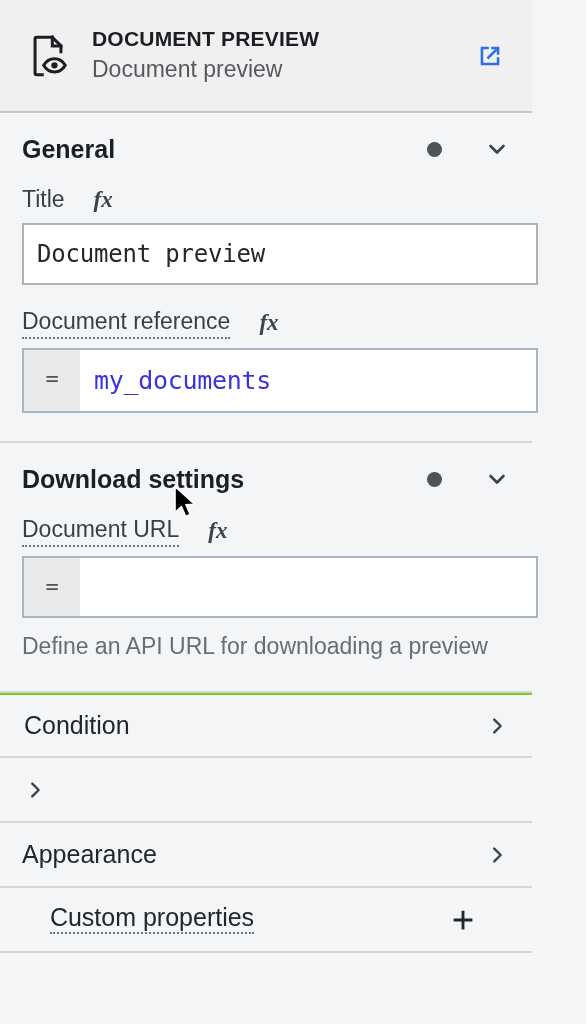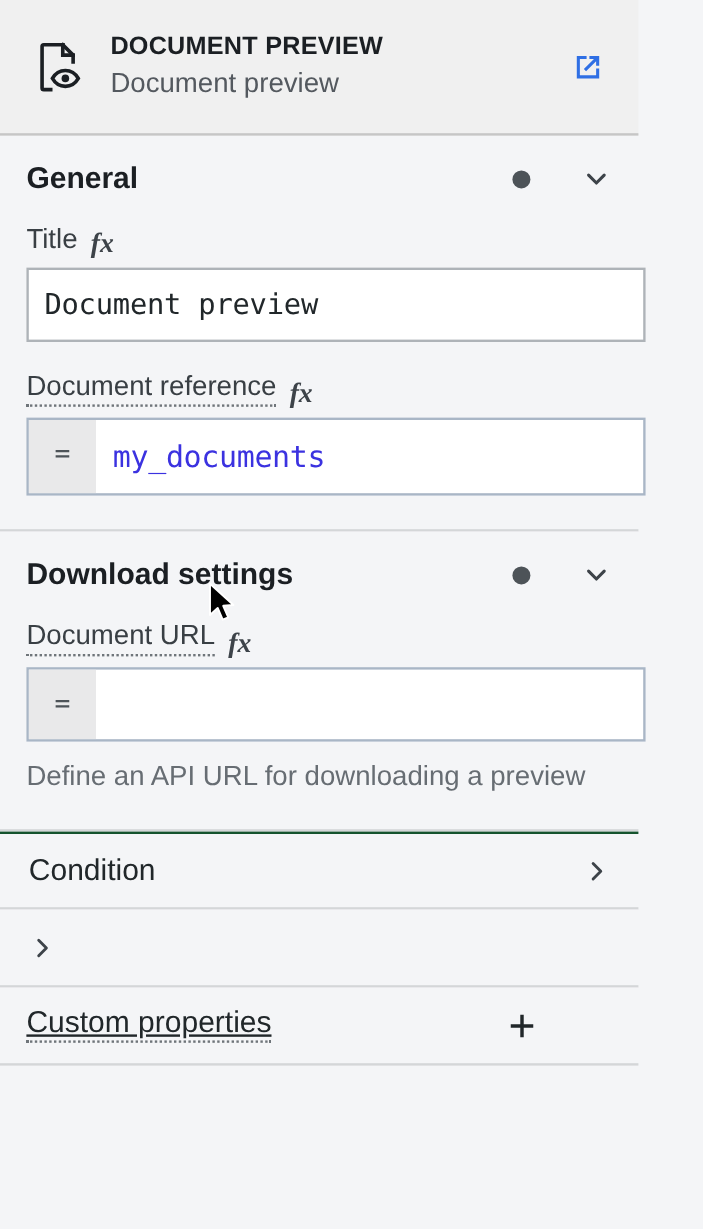--- a/index.html
+++ b/index.html
@@ -117,22 +117,22 @@
     flex: 0 0 auto;
     cursor: pointer;
   }
 
   .section-body { padding-bottom: 22px; }
 
   
   .field { margin-bottom: 6px; }
   .field-label-row {
     display: flex;
-    align-items: flex-end;
-    gap: 11px;
+    align-items: center;
+    gap: 29px;
     margin-bottom: 9px;
   }
   .field-label {
     font-size: 23px;
     color: #393f44;
     line-height: 1.25;
   }
   .field-label.dotted {
     border-bottom: 2px dotted #6f757a;
     padding-bottom: 1px;
@@ -226,21 +226,21 @@
     padding-bottom: 2px;
   }
   .row-chev {
     width: 26px;
     height: 26px;
     display: flex;
     align-items: center;
     justify-content: center;
     flex: 0 0 auto;
   }
-  .row.custom-props { justify-content: flex-start; text-decoration: underline; }
+  .row.custom-props { justify-content: center; }
   .row .plus-btn {
     margin-left: 190px;
     width: 38px;
     height: 38px;
     display: flex;
     align-items: center;
     justify-content: center;
     cursor: pointer;
     flex: 0 0 auto;
   }
@@ -338,37 +338,45 @@
           <span class="fx">fx</span>
         </div>
         <div class="expr-input tall">
           <div class="expr-prefix">=</div>
         </div>
         <div class="helper-text">Define an API URL for downloading a preview</div>
       </div>
     </div>
   </div>
 
-  <div class="row" style="border-top:2px solid #14532d;padding-left:24px;">
+  <div class="row" style="border-top:2px solid #84cc16;padding-left:24px;">
     <div class="row-label">Condition</div>
     <div class="row-chev">
       <svg width="22" height="22" viewBox="0 0 24 24" fill="none" aria-hidden="true">
         <path d="M9 5l7 7-7 7" stroke="#3d4349" stroke-width="2.6" stroke-linecap="round" stroke-linejoin="round"></path>
       </svg>
     </div>
   </div>
 
   <div class="row">
     <div class="row-chev">
       <svg width="22" height="22" viewBox="0 0 24 24" fill="none" aria-hidden="true">
         <path d="M9 5l7 7-7 7" stroke="#3d4349" stroke-width="2.6" stroke-linecap="round" stroke-linejoin="round"></path>
       </svg>
     </div>
   </div>
 
+  <div class="row">
+    <div class="row-label">Appearance</div>
+    <div class="row-chev">
+      <svg width="22" height="22" viewBox="0 0 24 24" fill="none" aria-hidden="true">
+        <path d="M9 5l7 7-7 7" stroke="#3d4349" stroke-width="2.6" stroke-linecap="round" stroke-linejoin="round"></path>
+      </svg>
+    </div>
+  </div>
 
   <div class="row custom-props">
     <div class="row-label dotted">Custom properties</div>
     <div class="plus-btn">
       <svg width="30" height="30" viewBox="0 0 24 24" fill="none" aria-hidden="true">
         <path d="M12 4.5v15M4.5 12h15" stroke="#21272a" stroke-width="2.3" stroke-linecap="butt"></path>
       </svg>
     </div>
   </div>
 

